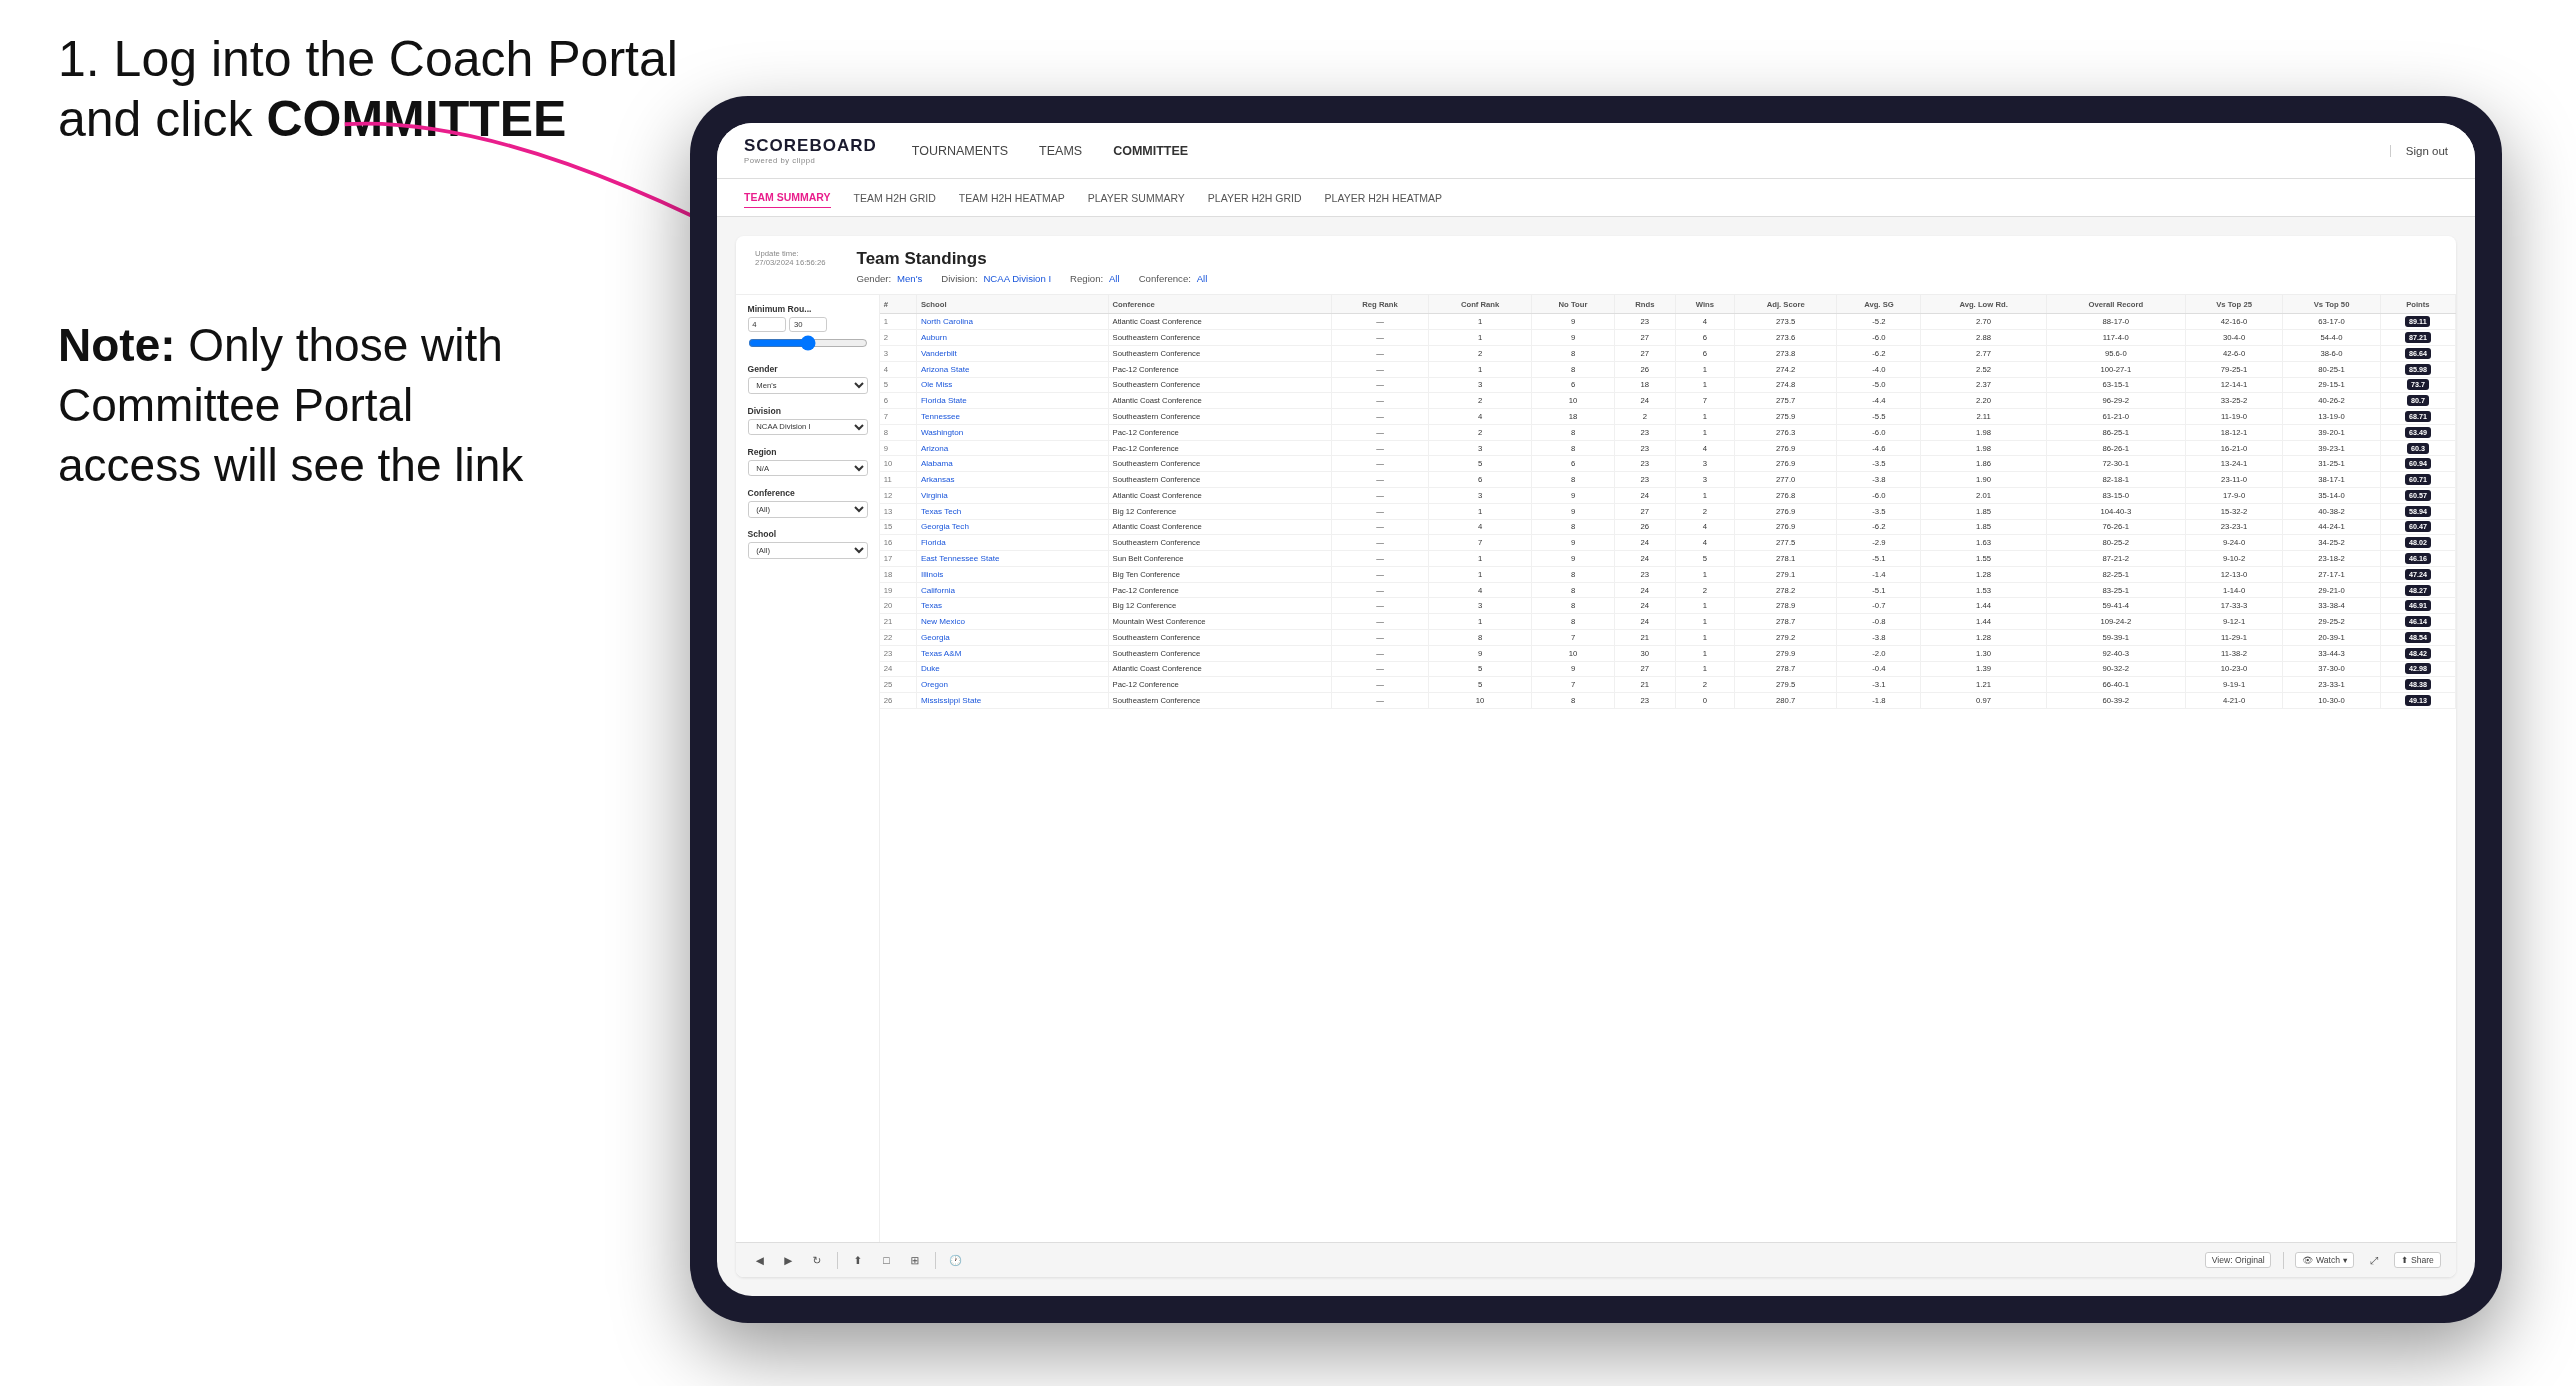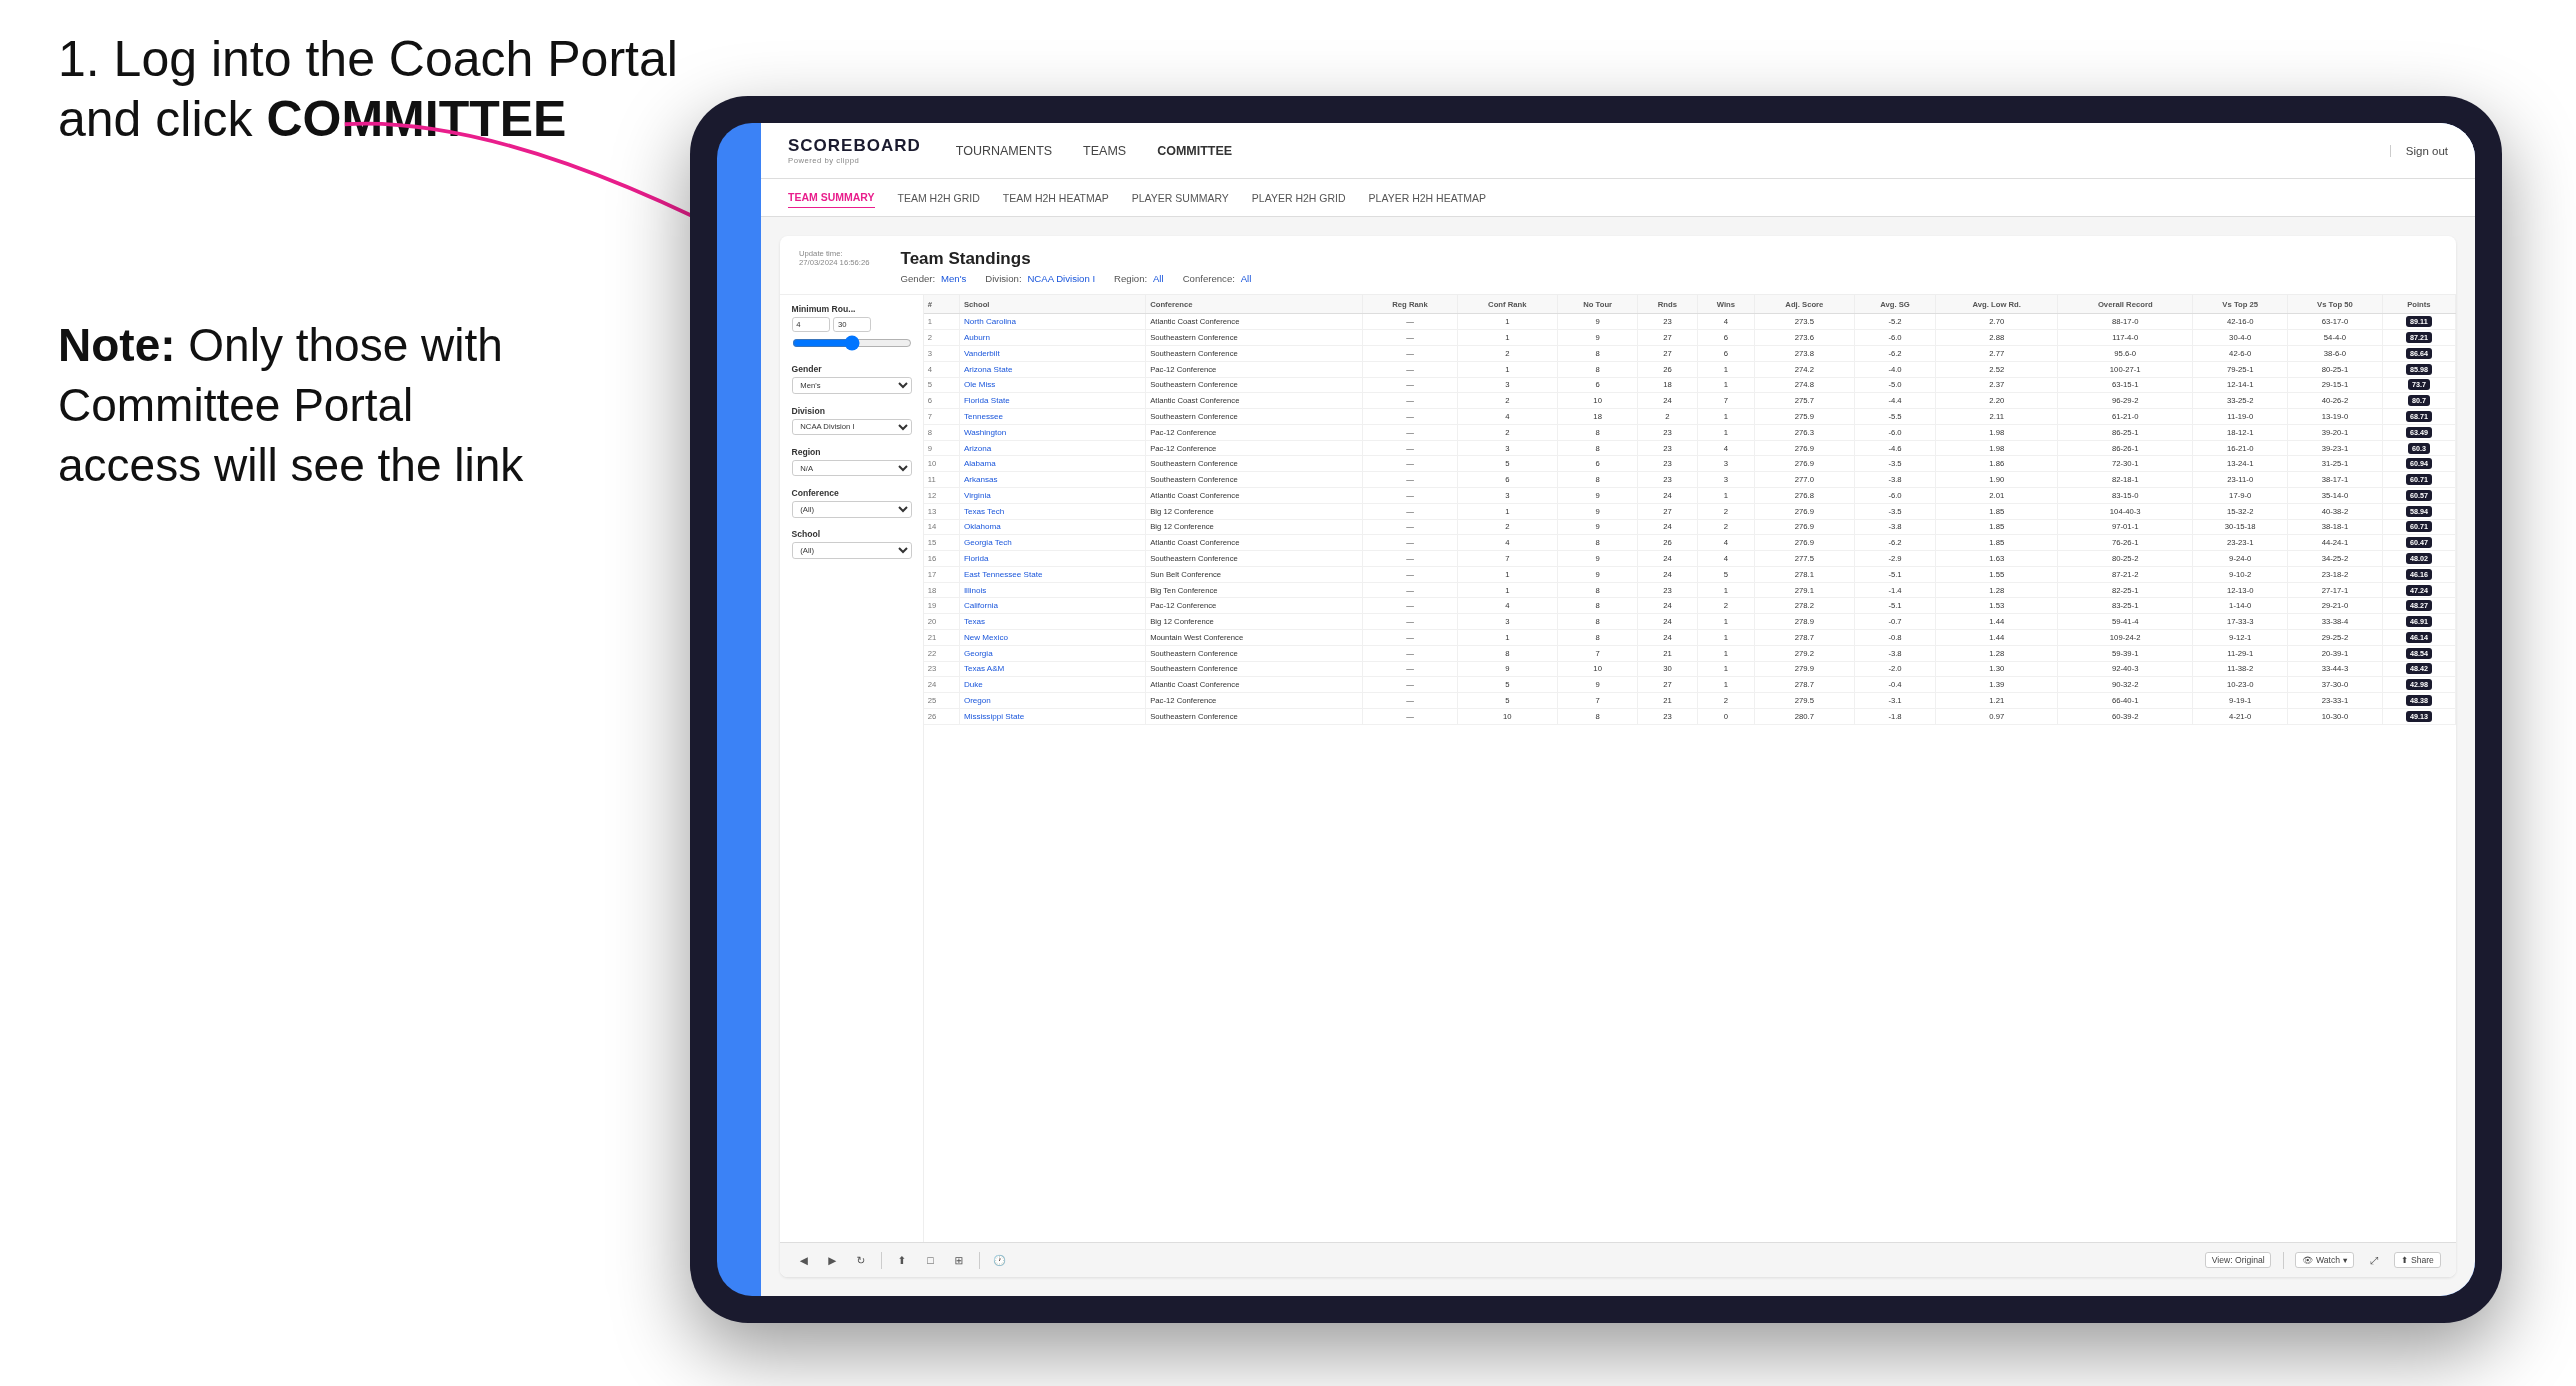--- a/index.html
+++ b/index.html
@@ -69,21 +69,20 @@
       padding: 27px;
       box-shadow: 0 29px 77px rgba(0,0,0,0.4);
     }
 
     .tablet-screen {
       width: 100%;
       height: 100%;
       background: #3b82f6;
       border-radius: 35px;
       overflow: hidden;
-      padding-left: 44px;
     }
 
     
     .app-content {
       width: 100%;
       height: 100%;
       background: #f5f5f5;
       display: flex;
       flex-direction: column;
     }
@@ -758,37 +757,20 @@
                       <td>2</td>
                       <td>276.9</td>
                       <td>-3.5</td>
                       <td>1.85</td>
                       <td>104-40-3</td>
                       <td>15-32-2</td>
                       <td>40-38-2</td>
                       <td><span class="pts-badge">58.94</span></td>
                     </tr>
                     <tr>
-                      <td class="left rank-col">14</td>
-                      <td class="left school-name">Oklahoma</td>
-                      <td class="left">Big 12 Conference</td>
-                      <td>—</td>
-                      <td>2</td>
-                      <td>9</td>
-                      <td>24</td>
-                      <td>2</td>
-                      <td>276.9</td>
-                      <td>-3.8</td>
-                      <td>1.85</td>
-                      <td>97-01-1</td>
-                      <td>30-15-18</td>
-                      <td>38-18-1</td>
-                      <td><span class="pts-badge">60.71</span></td>
-                    </tr>
-                    <tr>
                       <td class="left rank-col">15</td>
                       <td class="left school-name">Georgia Tech</td>
                       <td class="left">Atlantic Coast Conference</td>
                       <td>—</td>
                       <td>4</td>
                       <td>8</td>
                       <td>26</td>
                       <td>4</td>
                       <td>276.9</td>
                       <td>-6.2</td>

